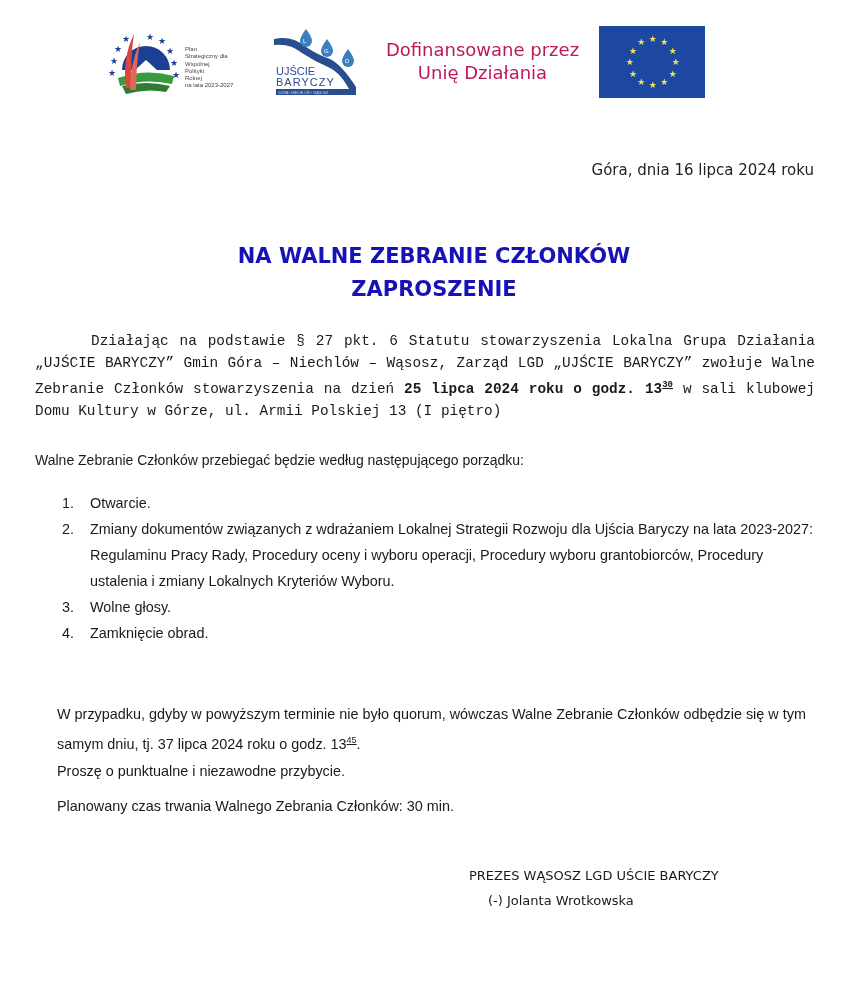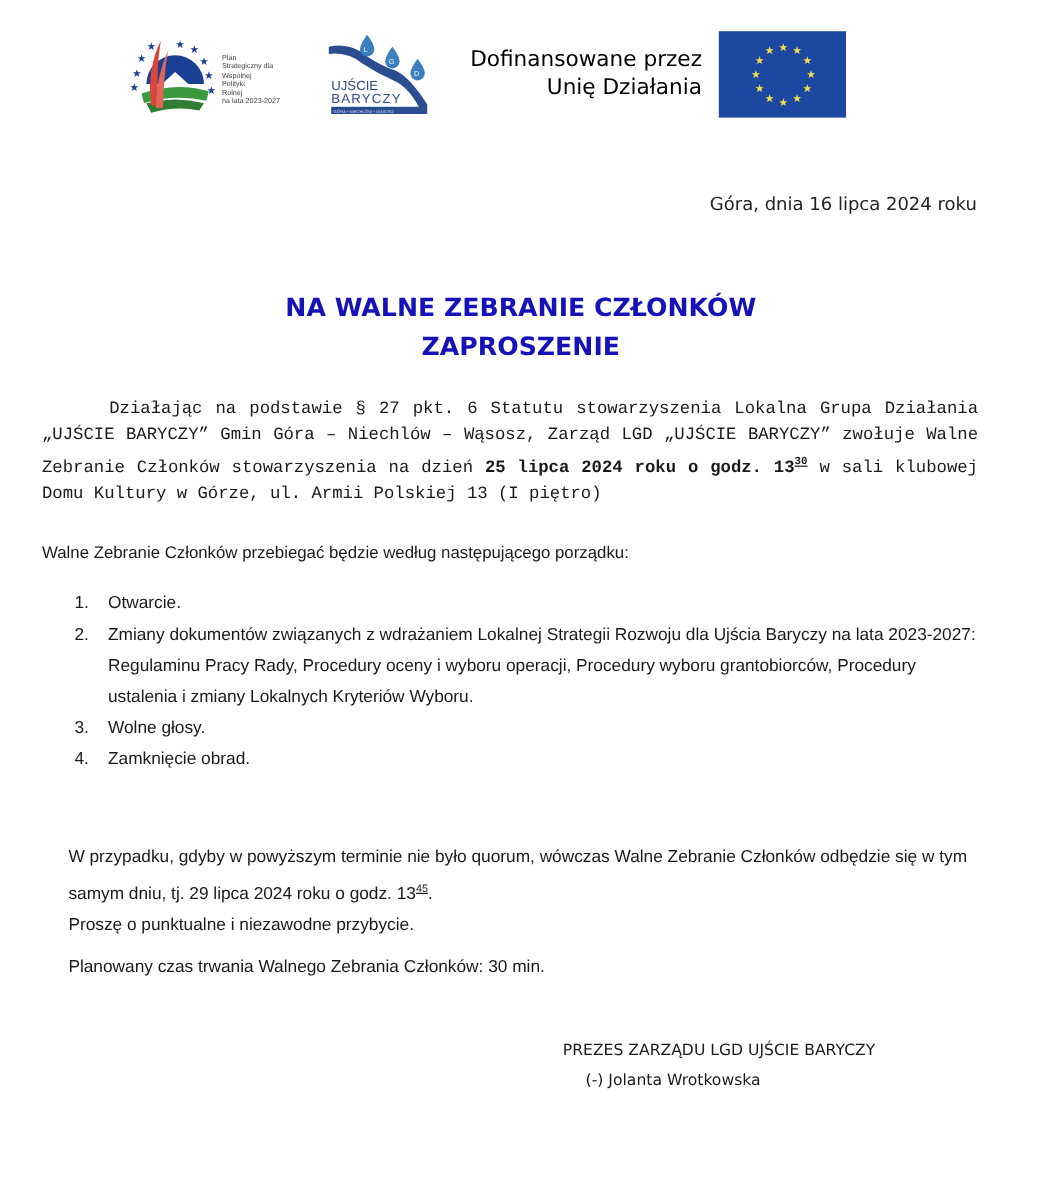--- a/index.html
+++ b/index.html
@@ -1,21 +1,21 @@
 <!DOCTYPE html>
 <html><head>
 <meta charset="utf-8">
 <style>
   html, body { margin: 0; padding: 0; background: #ffffff; }
   body { width: 868px; height: 988px; position: relative; overflow: hidden; font-family: "Liberation Sans", sans-serif; color: #1a1a1a; }
   .abs { position: absolute; }
   .logo-ksp { left: 108px; top: 28px; width: 135px; height: 70px; }
   .ksp-text { position: absolute; left: 77px; top: 18px; font-size: 6px; line-height: 7.3px; color: #444; font-family: "Liberation Sans", sans-serif; }
   .logo-lgd { left: 272px; top: 25px; width: 86px; height: 72px; }
-  .cofin { left: 380px; top: 38px; width: 205px; text-align: right; font-family: "DejaVu Sans", sans-serif; font-size: 18px; line-height: 23px; color: #000000; }
+  .cofin { left: 380px; top: 38px; width: 205px; text-align: center; font-family: "DejaVu Sans", sans-serif; font-size: 18px; line-height: 23px; color: #be185d; }
   .euflag { left: 599px; top: 26px; width: 106px; height: 72px; background: #1d48a1; }
   .date { right: 54px; top: 161px; font-family: "DejaVu Sans", sans-serif; font-size: 15px; color: #222; }
   .title { left: 0; width: 868px; text-align: center; color: #1512b8; font-family: "DejaVu Sans", sans-serif; font-weight: bold; font-size: 21px; line-height: 33px; top: 240px; }
   .para { left: 35px; width: 780px; top: 330px; font-family: Liberation Mono, monospace; font-size: 14.4px; line-height: 22px; text-align: justify; text-indent: 56px; }
   .para b { font-weight: bold; }
   sup.u { text-decoration: underline; font-size: 9px; vertical-align: 6px; }
   .intro { left: 35px; top: 452px; font-size: 14px; }
   .agenda { left: 62px; top: 490px; width: 760px; margin: 0; padding: 0; list-style: none; font-size: 14.4px; line-height: 26px; }
   .agenda li { position: relative; padding-left: 28px; }
   .agenda .num { position: absolute; left: 0; }
@@ -107,19 +107,19 @@
 
 <div class="abs intro">Walne Zebranie Członków przebiegać będzie według następującego porządku:</div>
 
 <ol class="abs agenda">
   <li><span class="num">1.</span><span>Otwarcie.</span></li>
   <li><span class="num">2.</span><span>Zmiany dokumentów związanych z wdrażaniem Lokalnej Strategii Rozwoju dla Ujścia Baryczy na lata 2023-2027: Regulaminu Pracy Rady, Procedury oceny i wyboru operacji, Procedury wyboru grantobiorców, Procedury ustalenia i zmiany Lokalnych Kryteriów Wyboru.</span></li>
   <li><span class="num">3.</span><span>Wolne głosy.</span></li>
   <li><span class="num">4.</span><span>Zamknięcie obrad.</span></li>
 </ol>
 
-<div class="abs p2"><span>W przypadku, gdyby w powyższym terminie nie było quorum, wówczas Walne Zebranie Członków odbędzie się w tym samym dniu, tj. 29 lipca 2024 roku o godz. 13</span><sup class="u">45</sup><span>.</span></div>
+<div class="abs p2"><span>W przypadku, gdyby w powyższym terminie nie było quorum, wówczas Walne Zebranie Członków odbędzie się w tym samym dniu, tj. 37 lipca 2024 roku o godz. 13</span><sup class="u">45</sup><span>.</span></div>
 
 <div class="abs p3">Proszę o punktualne i niezawodne przybycie.</div>
 <div class="abs p4">Planowany czas trwania Walnego Zebrania Członków: 30 min.</div>
 
-<div class="abs sig1">PREZES ZARZĄDU LGD UJŚCIE BARYCZY</div>
+<div class="abs sig1">PREZES WĄSOSZ LGD UŚCIE BARYCZY</div>
 <div class="abs sig2">(-) Jolanta Wrotkowska</div>
 
 </body></html>

